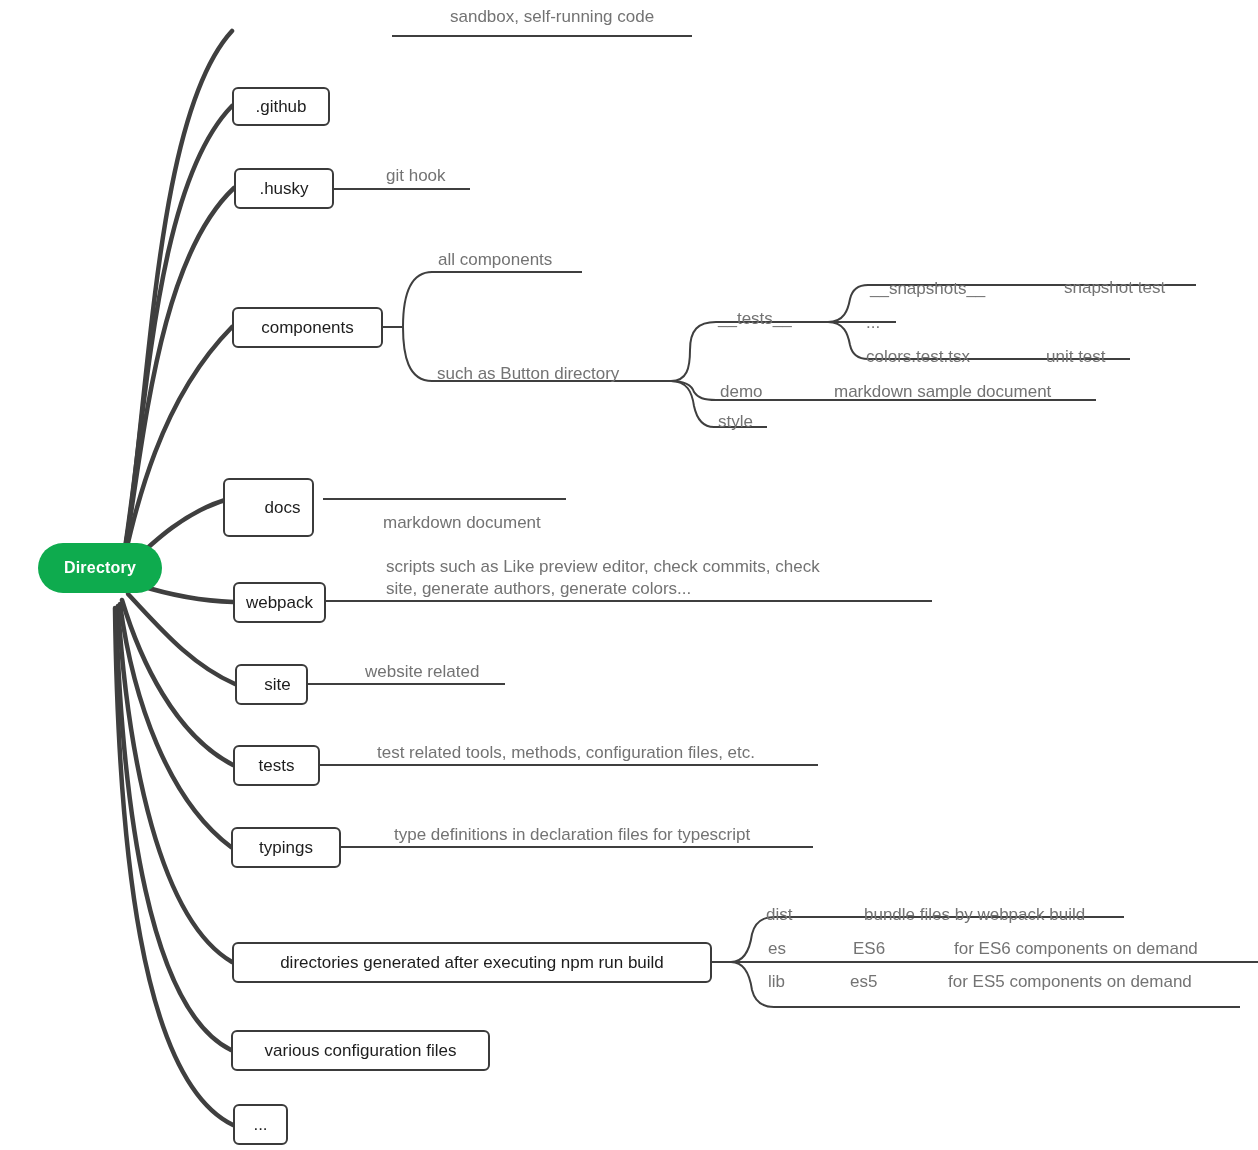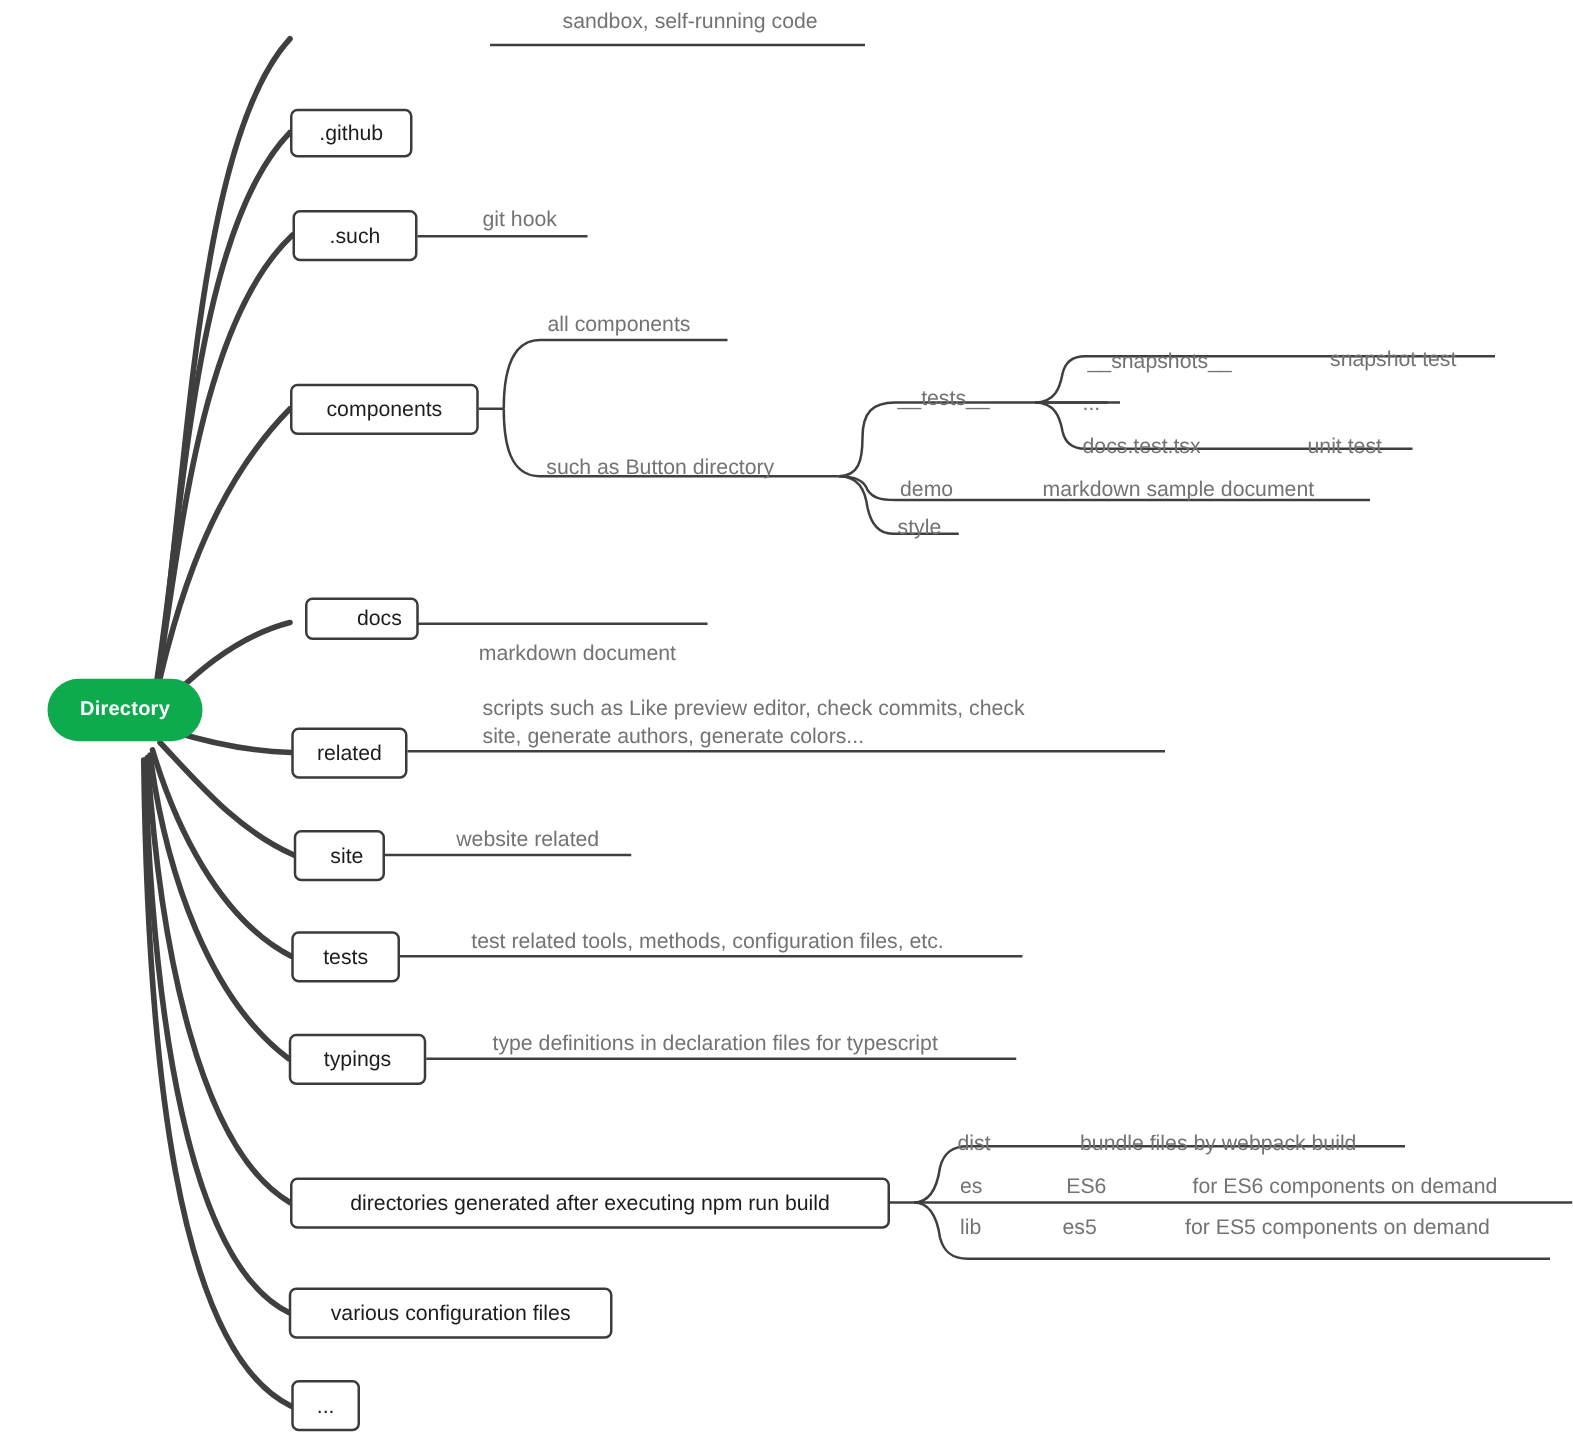--- a/index.html
+++ b/index.html
@@ -115,48 +115,48 @@
     <span>Directory</span>
   </div>
 
   <div class="leaf-label" style="left:450px; top:6px;">sandbox, self-running code</div>
 
   <div class="box-node" style="left:232px; top:87px; width:98px; height:39px;">
     <span>.github</span>
   </div>
 
   <div class="box-node" style="left:234px; top:168px; width:100px; height:41px;">
-    <span>.such</span>
+    <span>.husky</span>
   </div>
   <div class="leaf-label" style="left:386px; top:165px;">git hook</div>
 
   <div class="box-node" style="left:232px; top:307px; width:151px; height:41px;">
     <span>components</span>
   </div>
   <div class="leaf-label" style="left:438px; top:249px;">all components</div>
   <div class="leaf-label" style="left:437px; top:363px;">such as  Button directory</div>
 
   <div class="leaf-label" style="left:718px; top:308px;">__tests__</div>
   <div class="leaf-label" style="left:720px; top:381px;">demo</div>
   <div class="leaf-label" style="left:834px; top:381px;">markdown sample document</div>
   <div class="leaf-label" style="left:718px; top:411px;">style</div>
 
   <div class="leaf-label" style="left:870px; top:278px;">__snapshots__</div>
   <div class="leaf-label" style="left:1064px; top:277px;">snapshot test</div>
   <div class="leaf-label" style="left:866px; top:312px;">...</div>
-  <div class="leaf-label" style="left:866px; top:346px;">docs.test.tsx</div>
+  <div class="leaf-label" style="left:866px; top:346px;">colors.test.tsx</div>
   <div class="leaf-label" style="left:1046px; top:346px;">unit test</div>
 
-  <div class="box-node" style="left:244px; top:478px; width:91px; height:34px;padding-left:28px;">
+  <div class="box-node" style="left:223px; top:478px; width:91px; height:59px;padding-left:28px;">
     <span>docs</span>
   </div>
   <div class="leaf-label" style="left:383px; top:476px;margin-top:36px;">markdown document</div>
 
   <div class="box-node" style="left:233px; top:582px; width:93px; height:41px;">
-    <span>related</span>
+    <span>webpack</span>
   </div>
   <div class="leaf-label" style="left:386px; top:556px;">scripts such as  Like preview editor, check commits, check</div>
   <div class="leaf-label" style="left:386px; top:578px;">site, generate authors, generate colors...</div>
 
   <div class="box-node" style="left:235px; top:664px; width:73px; height:41px;padding-left:12px;">
     <span>site</span>
   </div>
   <div class="leaf-label" style="left:365px; top:661px;">website related</div>
 
   <div class="box-node" style="left:233px; top:745px; width:87px; height:41px;">

